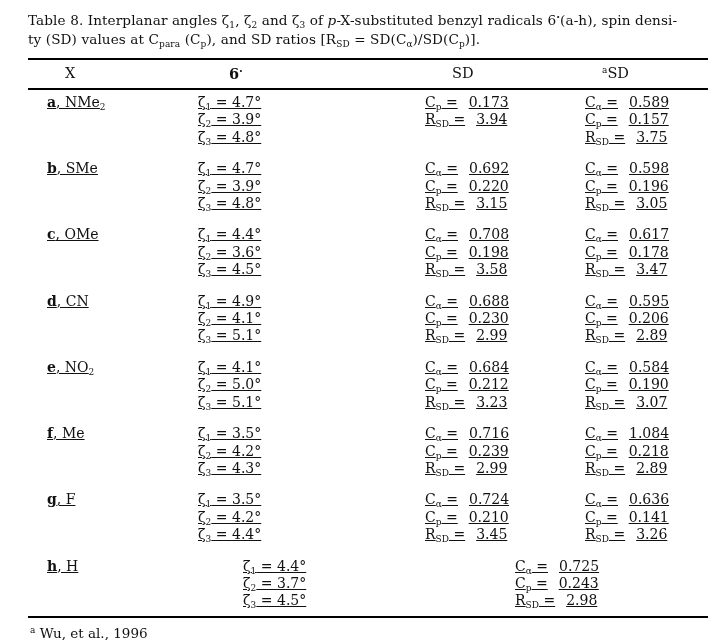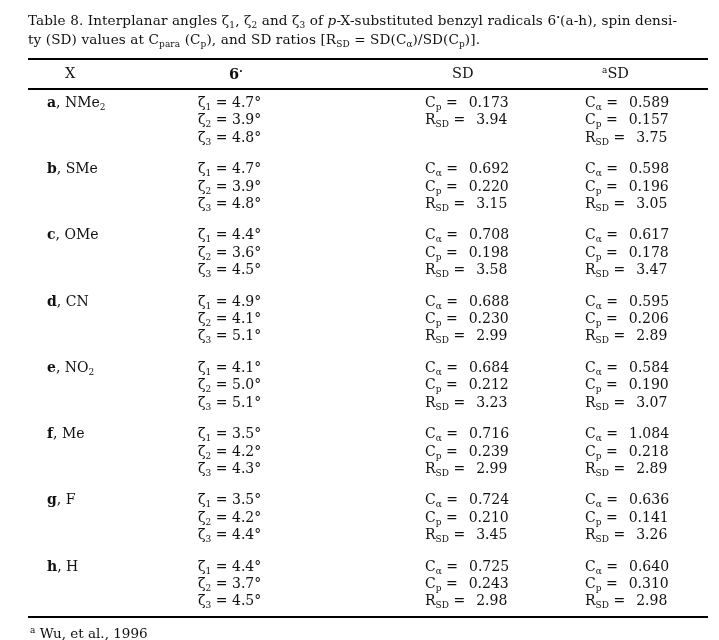--- a/index.html
+++ b/index.html
@@ -22,22 +22,22 @@
   .tbl{width:680px;margin-top:9px;}
   .rule{border:0;border-top:2px solid #000;margin:0;}
   .hdr{display:grid;grid-template-columns:170px 227px 160px 123px;
        font-size:14.5px;padding:5px 0 6px 0;}
   .hdr .h1{padding-left:37px;}
   .hdr .h2{padding-left:31px;font-weight:bold;}
   .hdr .h3{padding-left:27px;}
   .hdr .h4{padding-left:17px;}
   .tbody{padding:4px 0 6px 0;font-size:14px;}
   .group{display:grid;grid-template-columns:170px 227px 160px 123px;
-         margin-bottom:14px;line-height:17.4px;}
-  .group:last-child{margin-bottom:0;}
+         margin-bottom:14px;line-height:17.4px;text-decoration:underline;}
+  .group:last-child{margin-bottom:0;gap:45px;}
   .c1{padding-left:19px;}
   .c1 b{font-weight:bold;}
   .val{padding-left:11px;}
   
   .footnote{font-size:13.5px;margin-top:7px;padding-left:2px;}
   .footnote .it{}
 </style>
 </head>
 <body>
 

